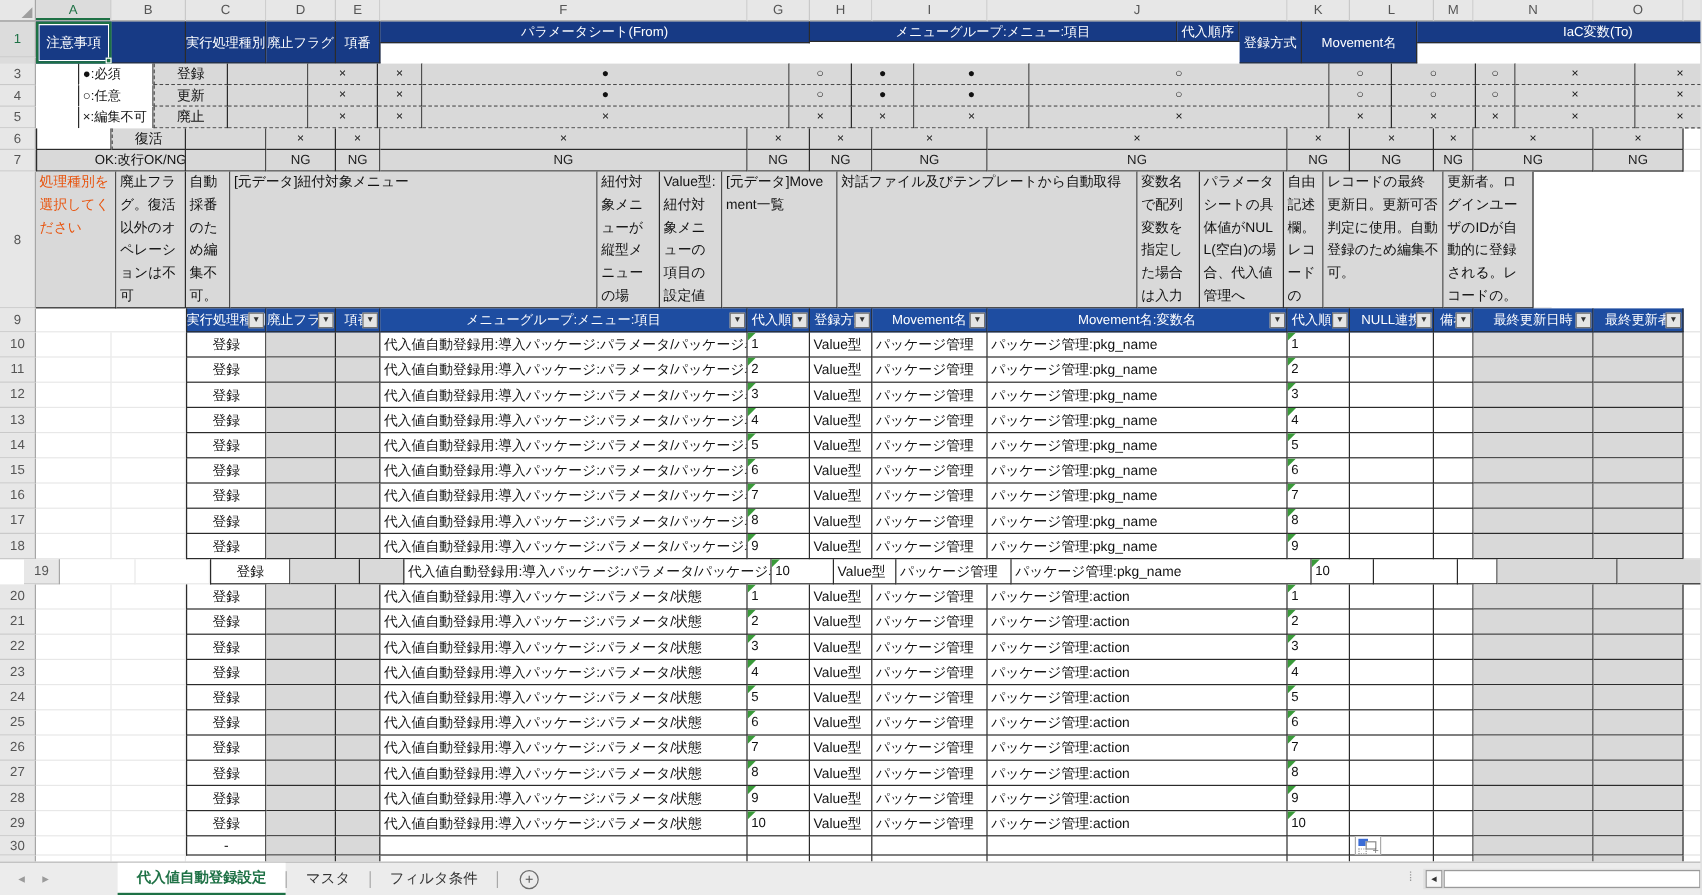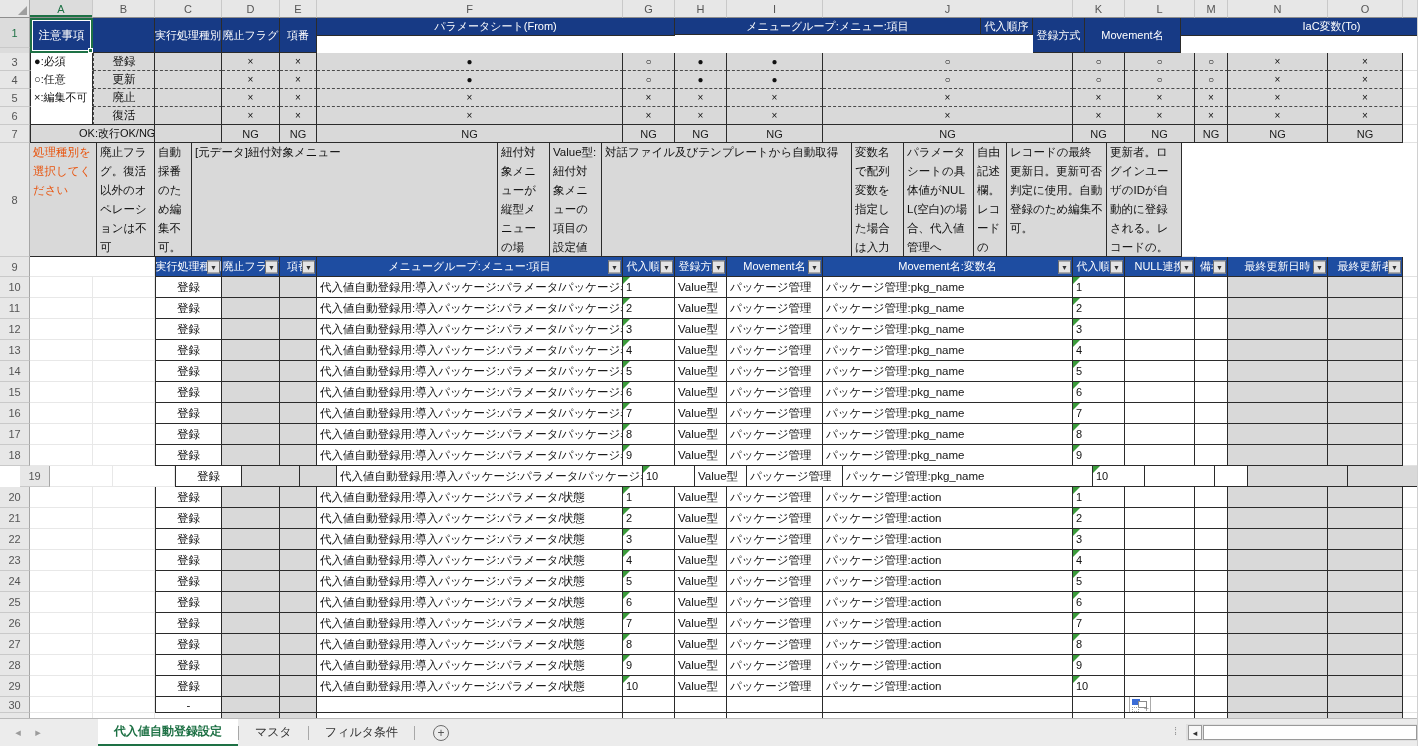--- a/index.html
+++ b/index.html
@@ -15,21 +15,21 @@
         overflow:hidden;font-size:11.5px;color:#111;display:flex;align-items:center;
         padding:0 3px;white-space:nowrap;}
   .cA{width:63px}.cB{width:62px}.cC{width:67px}.cD{width:58px}.cE{width:37px}.cF{width:306px}
   .cG{width:52px}.cH{width:52px}.cI{width:96px}.cJ{width:250px}.cK{width:52px}.cL{width:70px}
   .cM{width:33px}.cN{width:100px}.cO{width:75px}
   .rest{width:15px;border-right:none;border-bottom:1px solid #E2E2E2;}
   .gray{background:var(--gray);}
   .cen{justify-content:center;}
   .dkl{border-left:1px solid var(--line);}
   .lite{border-right:1px solid #E8E8E8;border-bottom:1px solid #E8E8E8;}
-  .nobot{border-bottom-color:transparent;}
+  .nobot{border-bottom-color:transparent;margin-left:35px;}
   .dashB{border-bottom:1px dashed #4a4a4a;}
   .dashL{border-left:1px dashed #4a4a4a;}
   
   .gc{flex:0 0 30px;background:var(--gutbg);border-right:1px solid var(--gutline);
       border-bottom:1px solid #C9C9C9;color:#555;font-size:11px;display:flex;
       align-items:center;justify-content:center;}
   .gwrap{display:flex;flex-direction:column;flex:0 0 30px;}
   .gwrap .gc{width:100%;}
   .lcell{flex:0 0 auto;background:var(--gutbg);border-right:1px solid #C9C9C9;
          border-bottom:1px solid #8E8E8E;color:#555;font-size:11px;display:flex;
@@ -257,20 +257,21 @@
     </div>
 
   <div class="flexrow" id="row8" style="height:114px">
     <div class="gc">8</div>
     <div class="cell cC note orange">処理種別を選択してください</div>
     <div class="cell cD note">廃止フラグ。復活以外のオペレーションは不可</div>
     <div class="cell cE note">自動採番のため編集不可。</div>
     <div class="cell cF note">[元データ]紐付対象メニュー</div>
     <div class="cell cG note">紐付対象メニューが縦型メニューの場合、縦型メ</div>
     <div class="cell cH note">Value型:紐付対象メニューの項目の設定値を紐付けた</div>
+    <div class="cell cI note">[元データ]Movement一覧</div>
     <div class="cell cJ note">対話ファイル及びテンプレートから自動取得</div>
     <div class="cell cK note">変数名で配列変数を指定した場合は入力不可。</div>
     <div class="cell cL note">パラメータシートの具体値がNULL(空白)の場合、代入値管理へ</div>
     <div class="cell cM note">自由記述欄。レコードの</div>
     <div class="cell cN note">レコードの最終更新日。更新可否判定に使用。自動登録のため編集不可。</div>
     <div class="cell cO note">更新者。ログインユーザのIDが自動的に登録される。レコードの。</div>
     <div class="cell rest"></div>
   </div>
 
   <div class="flexrow" id="row9" style="height:20px">

